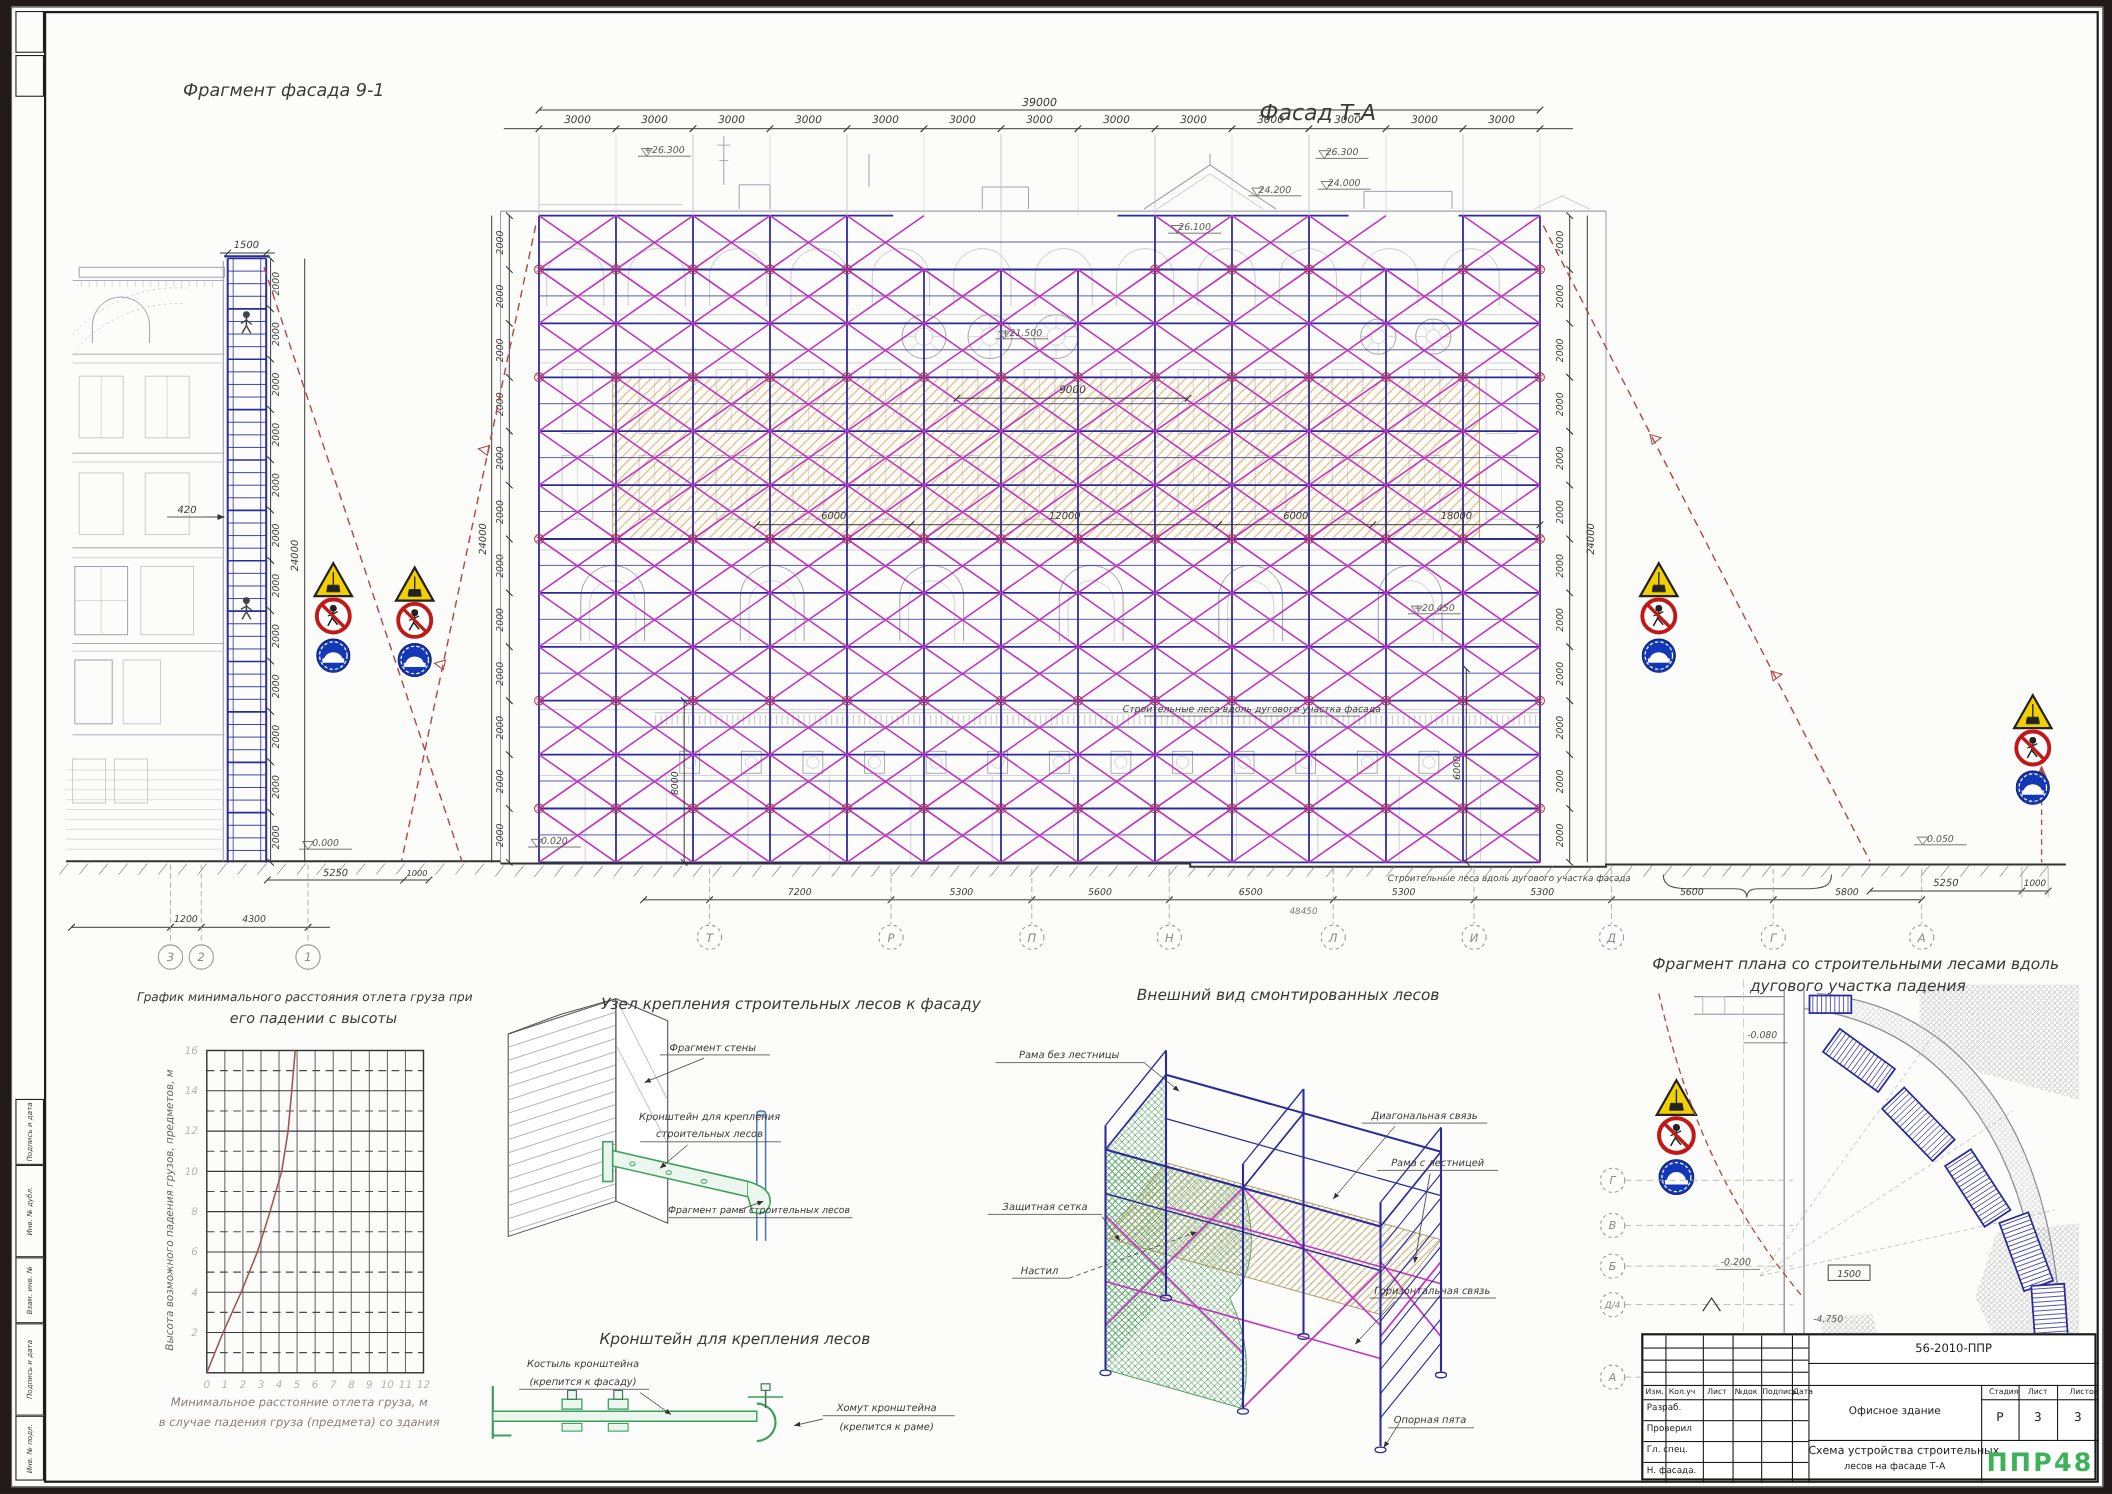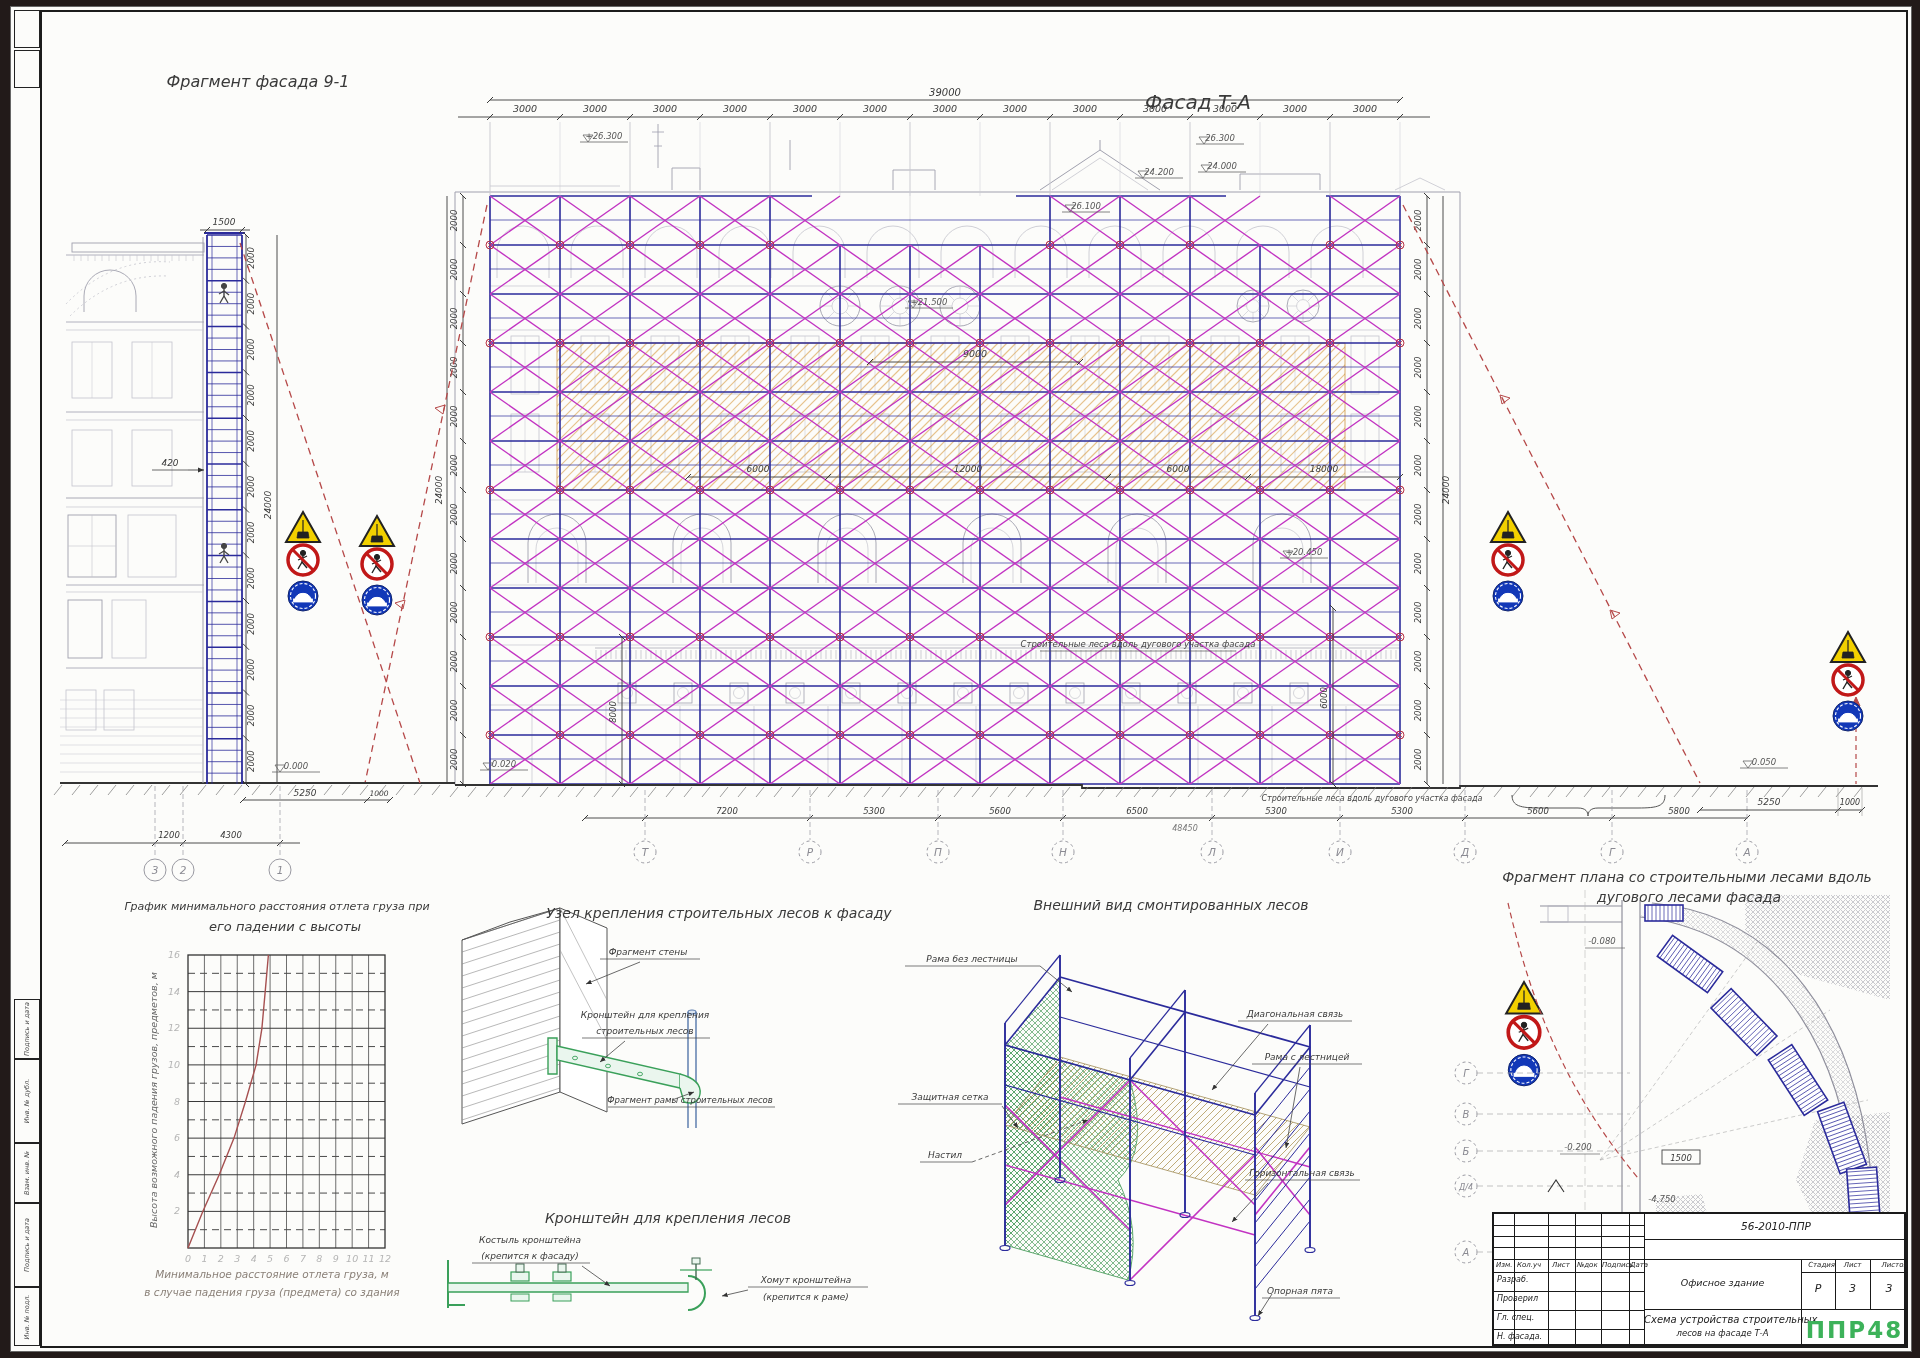--- a/index.html
+++ b/index.html
@@ -4,21 +4,21 @@
 <style>
   *{margin:0;padding:0;box-sizing:border-box}
   html,body{width:1920px;height:1358px;background:#221a19;font-family:"DejaVu Sans",sans-serif;position:relative;overflow:hidden}
   #sheet{position:absolute;left:10px;top:6px;width:1902px;height:1346px;background:#fcfcfa;border:1px solid #666}
   #frame{position:absolute;left:40px;top:10px;width:1868px;height:1338px;border:2px solid #1c1c1c}
   #cad{position:absolute;left:0;top:0;font-family:"DejaVu Sans",sans-serif}
   .dtitle{position:absolute;transform:translateX(-50%);font-style:italic;color:#3a3a3a;white-space:nowrap}
   .stamp{position:absolute;left:14px;width:26px;border:1.5px solid #222;display:flex;align-items:center;justify-content:center;background:#fcfcfa}
   .stamp span{transform:rotate(-90deg);font-size:6.5px;color:#444;white-space:nowrap;font-style:italic}
   #titleblock{position:absolute;left:1492px;top:1212px;width:414px;height:134px;border:2px solid #1a1a1a;background:#fff}
-  .tb{position:absolute;color:#222;font-style:italic;white-space:nowrap}
+  .tb{position:absolute;color:#222;white-space:nowrap}
   .vline,.hline{position:absolute;background:#1a1a1a}
   .logo{font-style:normal;font-weight:bold;letter-spacing:2px}
 </style>
 </head>
 <body>
 
 <div id="sheet"></div>
 <div id="frame"></div>
 
 <div class="stamp" style="top:10px;height:38px"></div>
@@ -1986,21 +1986,21 @@
   </svg>
 
 <div class="dtitle" style="left:258px;top:72px;font-size:16px">Фрагмент фасада 9-1</div>
 <div class="dtitle" style="left:1198px;top:90px;font-size:20px">Фасад Т-А</div>
 <div class="dtitle" style="left:277px;top:900px;font-size:11px">График минимального расстояния отлета груза при</div>
 <div class="dtitle" style="left:285px;top:919px;font-size:13px">его падении с высоты</div>
 <div class="dtitle" style="left:719px;top:905px;font-size:14px">Узел крепления строительных лесов к фасаду</div>
 <div class="dtitle" style="left:668px;top:1210px;font-size:14px">Кронштейн для крепления лесов</div>
 <div class="dtitle" style="left:1171px;top:897px;font-size:14px">Внешний вид смонтированных лесов</div>
 <div class="dtitle" style="left:1687px;top:869px;font-size:14px">Фрагмент плана со строительными лесами вдоль</div>
-<div class="dtitle" style="left:1689px;top:889px;font-size:14px">дугового лесами фасада</div>
+<div class="dtitle" style="left:1689px;top:889px;font-size:14px">дугового участка падения</div>
 
 <div id="titleblock">
   <div class="vline" style="left:150px;top:0;width:1px;height:134px"></div>
   <div class="vline" style="left:20px;top:0;width:1px;height:134px"></div>
   <div class="vline" style="left:54px;top:0;width:1px;height:134px"></div>
   <div class="vline" style="left:81px;top:0;width:1px;height:134px"></div>
   <div class="vline" style="left:107px;top:0;width:1px;height:134px"></div>
   <div class="vline" style="left:135px;top:0;width:1px;height:134px"></div>
   <div class="hline" style="left:0;top:11px;width:150px;height:1px"></div>
   <div class="hline" style="left:0;top:22px;width:150px;height:1px"></div>

